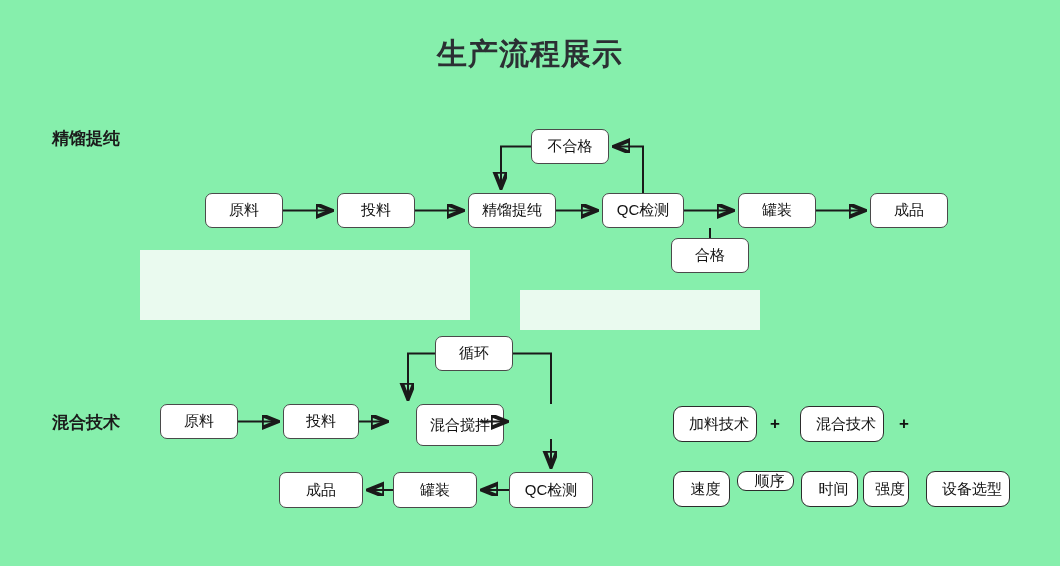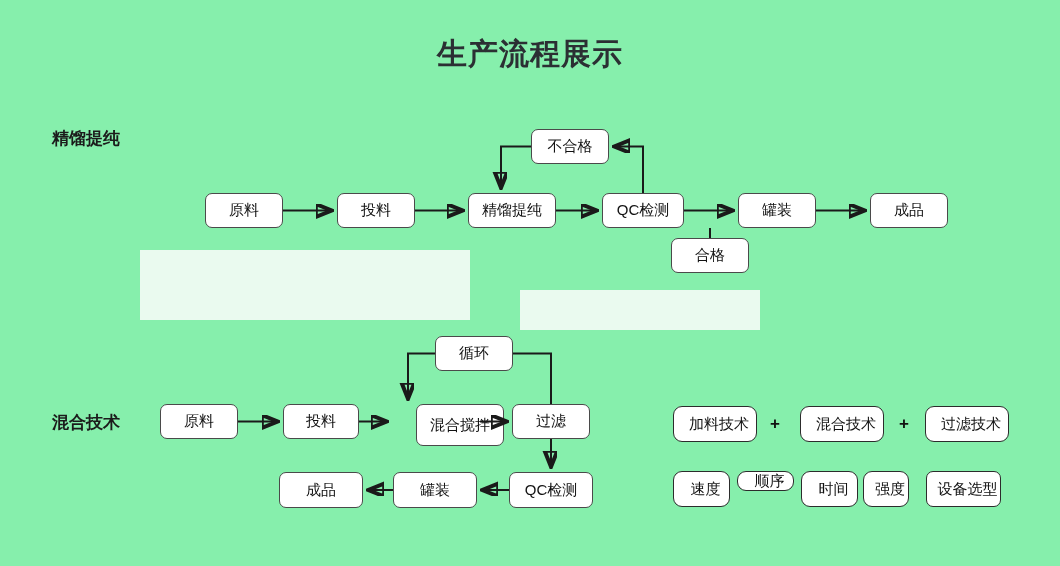--- a/index.html
+++ b/index.html
@@ -111,37 +111,35 @@
   <div class="node" style="left:870px;top:193px;width:78px;height:35px;">成品</div>
 
   <div class="node" style="left:531px;top:129px;width:78px;height:35px;">不合格</div>
   <div class="node" style="left:671px;top:238px;width:78px;height:35px;">合格</div>
 
   <div class="section-label" style="left:52px;top:411px;">混合技术</div>
 
   <div class="node" style="left:160px;top:404px;width:78px;height:35px;">原料</div>
   <div class="node" style="left:283px;top:404px;width:76px;height:35px;">投料</div>
   <div class="node" style="left:392px;top:404px;width:88px;height:42px;margin-left:24px;">混合搅拌</div>
-  <div class="node" style="left:512px;top:404px;width:78px;height:35px;">过滤</div>
   <div class="node" style="left:435px;top:336px;width:78px;height:35px;">循环</div>
   <div class="node" style="left:509px;top:472px;width:84px;height:36px;">QC检测</div>
   <div class="node" style="left:393px;top:472px;width:84px;height:36px;">罐装</div>
   <div class="node" style="left:279px;top:472px;width:84px;height:36px;">成品</div>
 
   <div class="tag" style="left:673px;top:406px;width:84px;height:36px;">加料技术</div>
   <div class="plus" style="left:765px;top:406px;width:20px;height:36px;">+</div>
   <div class="tag" style="left:800px;top:406px;width:84px;height:36px;">混合技术</div>
   <div class="plus" style="left:894px;top:406px;width:20px;height:36px;">+</div>
-  <div class="tag" style="left:925px;top:406px;width:84px;height:36px;">过滤技术</div>
 
   <div class="tag" style="left:673px;top:471px;width:57px;height:36px;">速度</div>
   <div class="tag" style="left:737px;top:471px;width:57px;height:20px;">顺序</div>
   <div class="tag" style="left:801px;top:471px;width:57px;height:36px;">时间</div>
   <div class="tag" style="left:863px;top:471px;width:46px;height:36px;">强度</div>
-  <div class="tag" style="left:926px;top:471px;width:75px;height:36px;border-radius:7px;">设备选型</div>
+  <div class="tag" style="left:926px;top:471px;width:84px;height:36px;">设备选型</div>
 
   <svg class="links" viewBox="0 0 1060 566">
     <defs>
       <marker id="ah" markerWidth="9" markerHeight="9" refX="7.6" refY="3.2" orient="auto" markerUnits="strokeWidth">
         <path d="M0,0 L8,3.2 L0,6.4 z" fill="#1a1a1a" stroke="none"></path>
       </marker>
     </defs>
 
     <line x1="283" y1="210.5" x2="331" y2="210.5" marker-end="url(#ah)"></line>
     <line x1="415" y1="210.5" x2="462" y2="210.5" marker-end="url(#ah)"></line>

